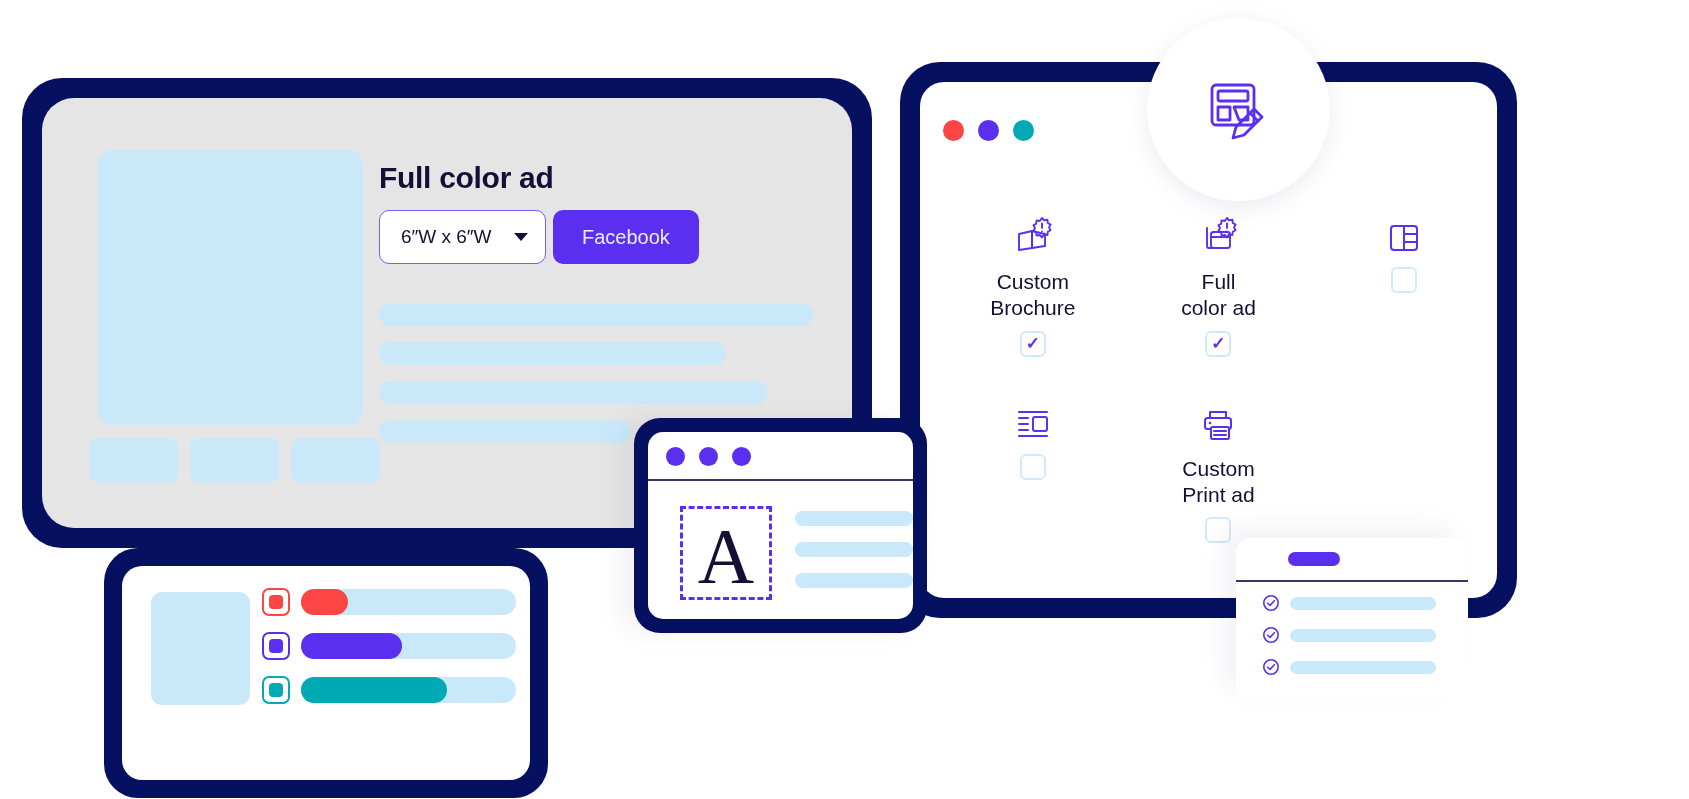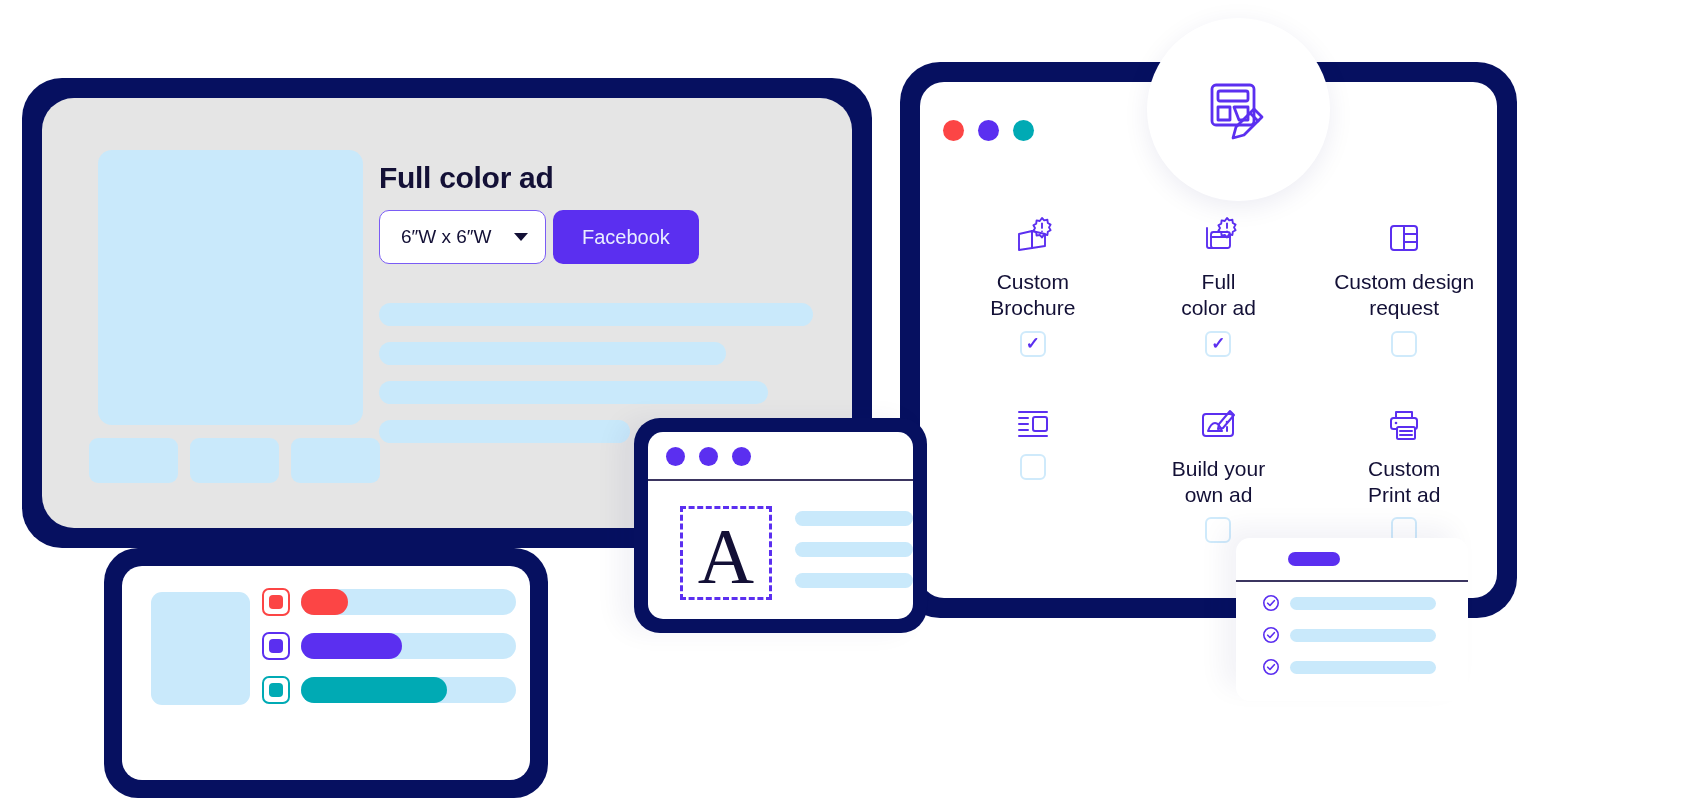--- a/index.html
+++ b/index.html
@@ -454,51 +454,37 @@
 
         <div class="opt">
           <div class="opt-icon">
             <svg width="40" height="40" viewBox="0 0 40 40" fill="none" stroke="#5b2ff0" stroke-width="2" stroke-linecap="round" stroke-linejoin="round">
               <rect x="7" y="8" width="26" height="24" rx="3"></rect>
               <path d="M20 8 v24"></path>
               <path d="M20 16 h13"></path>
               <path d="M20 24 h13"></path>
             </svg>
           </div>
-          <div class="opt-label">Custom design<br>request</div>
           <div class="checkbox"></div>
         </div>
 
         <div class="opt">
           <div class="opt-icon">
             <svg width="42" height="42" viewBox="0 0 42 42" fill="none" stroke="#5b2ff0" stroke-width="2" stroke-linecap="round" stroke-linejoin="round">
               <path d="M7 9 h28"></path>
               <path d="M7 15 h9"></path>
               <path d="M7 21 h9"></path>
               <path d="M7 27 h9"></path>
               <rect x="21" y="14" width="14" height="14" rx="2"></rect>
               <path d="M7 33 h28"></path>
             </svg>
           </div>
           <div class="checkbox"></div>
         </div>
 
-        <div class="opt">
-          <div class="opt-icon">
-            <svg width="42" height="42" viewBox="0 0 42 42" fill="none" stroke="#5b2ff0" stroke-width="2" stroke-linecap="round" stroke-linejoin="round">
-              <rect x="6" y="11" width="30" height="22" rx="3"></rect>
-              <path d="M11 28 q3-8 7-8 t7 8 Z"></path>
-              <circle cx="30" cy="19" r="1.3" fill="#5b2ff0" stroke="none"></circle>
-              <path d="M30 24 v4"></path>
-              <path d="M22 21 L33 8 l4 4 -11 13 -5 1 Z"></path>
-            </svg>
-          </div>
-          <div class="opt-label">Build your<br>own ad</div>
-          <div class="checkbox"></div>
-        </div>
 
         <div class="opt">
           <div class="opt-icon">
             <svg width="40" height="40" viewBox="0 0 40 40" fill="none" stroke="#5b2ff0" stroke-width="2" stroke-linecap="round" stroke-linejoin="round">
               <path d="M12 13 V7 h16 v6"></path>
               <rect x="7" y="13" width="26" height="11" rx="2.5"></rect>
               <circle cx="12" cy="18" r="1.3" fill="#5b2ff0" stroke="none"></circle>
               <rect x="13" y="22" width="18" height="12" rx="1.5" fill="#ffffff"></rect>
               <path d="M16 26 h12"></path>
               <path d="M16 30 h12"></path>

